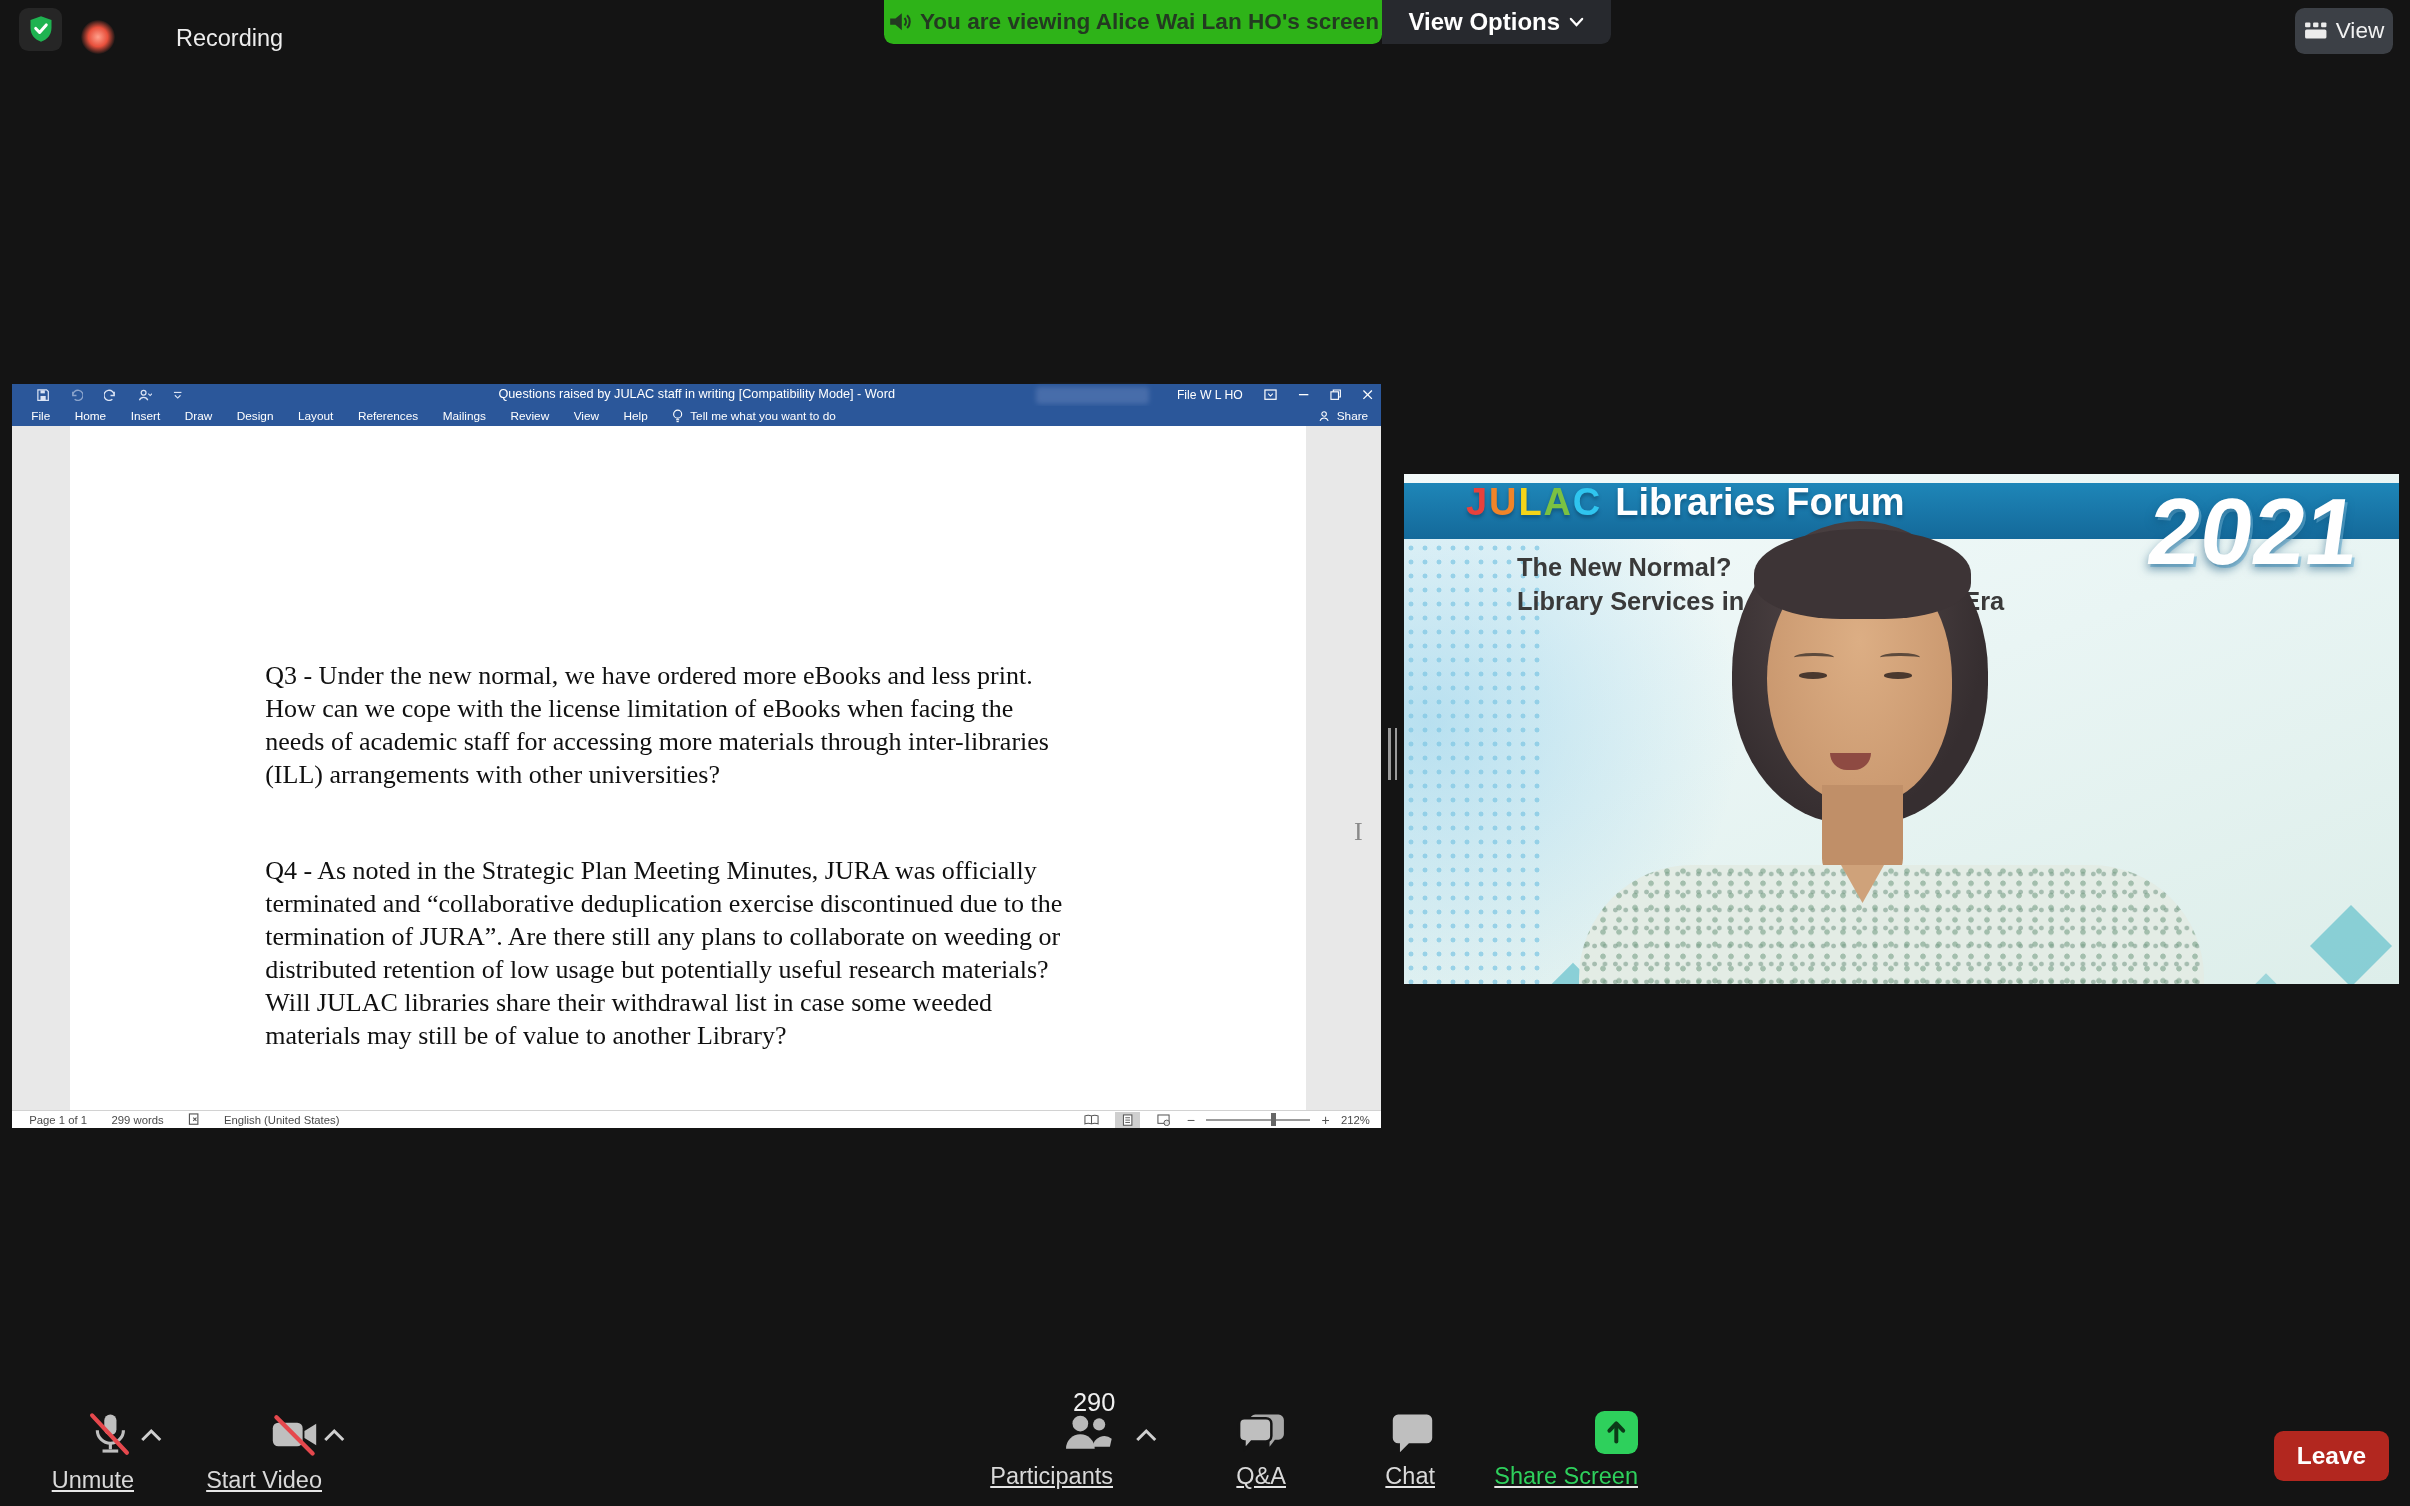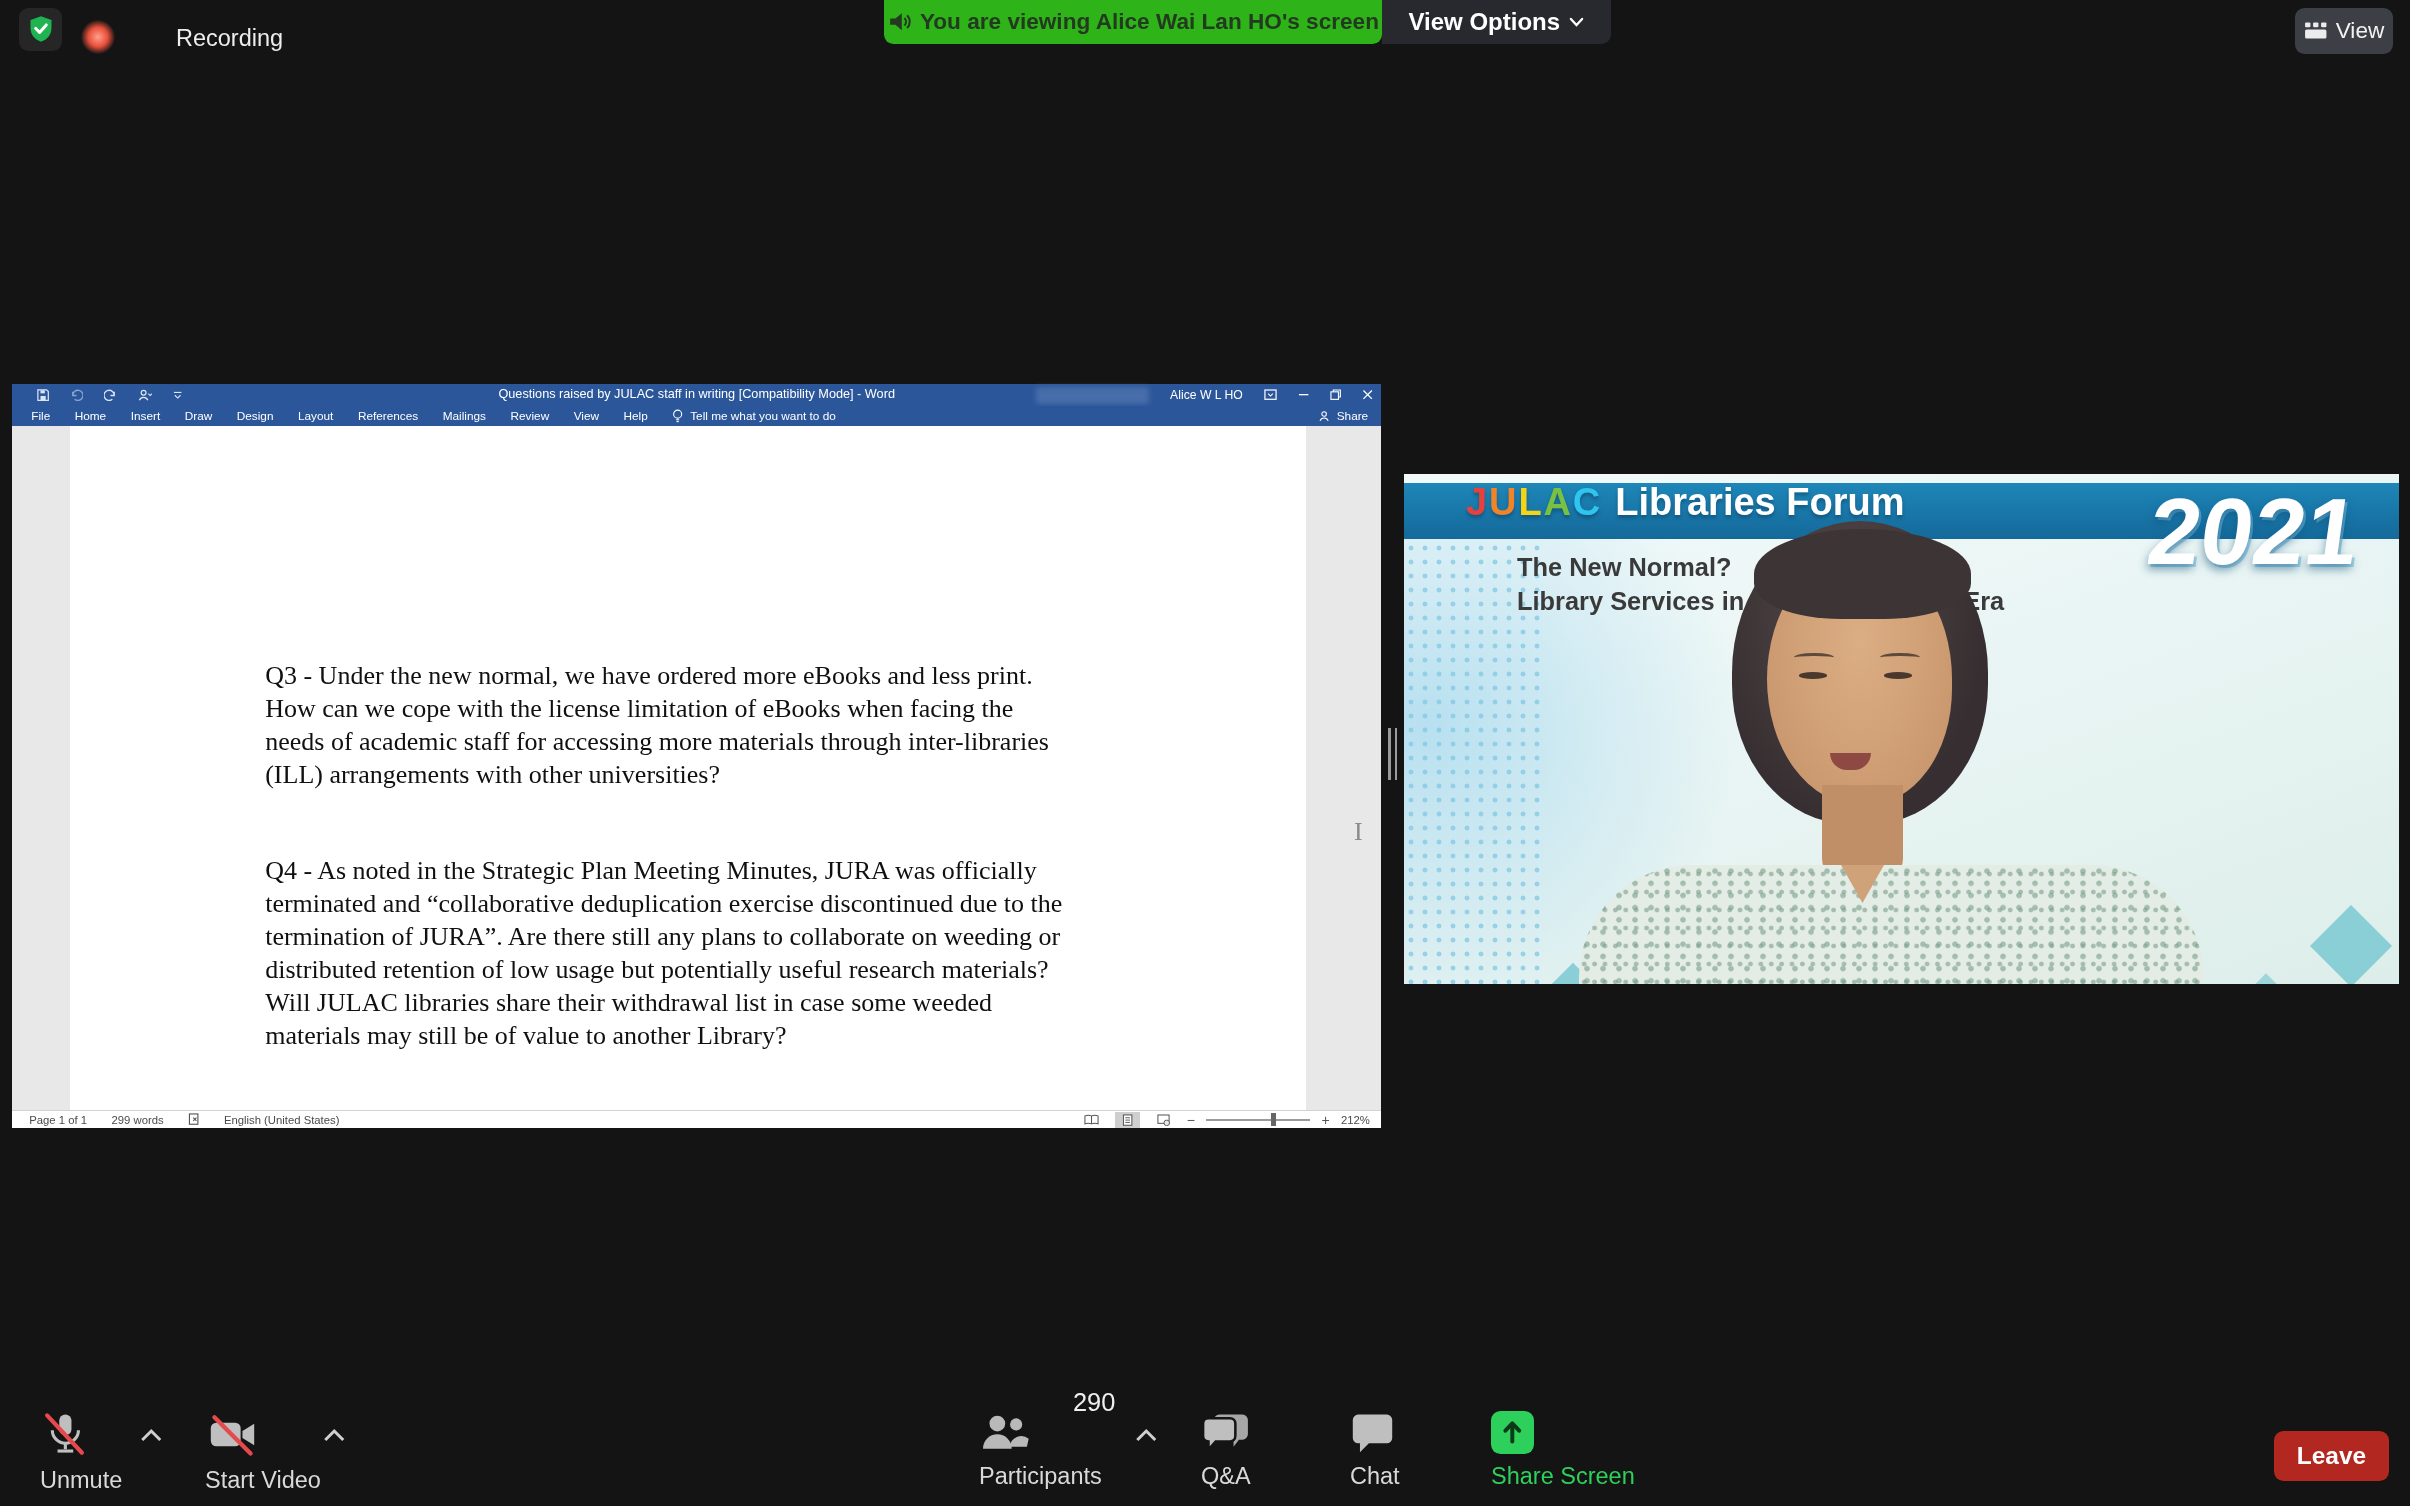--- a/index.html
+++ b/index.html
@@ -103,21 +103,21 @@
     background-size:16px 12.2px, 10.4px 18px; }
   .vneck { position:absolute; left:437px; top:391px; width:43px; height:38px;
     background:#cfa27a; clip-path:polygon(0 0, 100% 0, 50% 100%); }
   .name-tag { position:absolute; left:0; top:521px; width:185px; height:39px; background:rgba(42,42,42,.78);
     display:flex; align-items:center; gap:9.4px; padding-left:9.4px; }
   .name-tag span { color:#fff; font-size:21.7px; white-space:nowrap; }
   .meter { display:flex; align-items:flex-end; gap:2.8px; }
   .meter i { display:block; width:3.8px; background:#fff; }
 
   
-  .tbtn { position:absolute; display:flex; flex-direction:column; align-items:flex-start; cursor:pointer; }
+  .tbtn { position:absolute; display:flex; flex-direction:column; align-items:flex-end; cursor:pointer;text-decoration:underline; }
   .tbtn .lab { font-size:23.5px; color:#d9d9d9; margin-top:9.4px; white-space:nowrap; }
   .lab.green { color:#2ed05c; }
   .chev { position:absolute; cursor:pointer; }
   .count { position:absolute; font-size:25.4px; color:#efefef; }
   .share-ico { width:43px; height:43px; border-radius:9.4px; background:#2ed05c;
     display:flex; align-items:center; justify-content:center; }
   .leave-btn { left:2274px; top:1431px; width:115px; height:50px; background:#b2271f; border-radius:9.4px;
     color:#fff; font-weight:bold; font-size:24.5px; display:flex; align-items:center; justify-content:center;
     cursor:pointer; }
 </style>
@@ -182,21 +182,21 @@
           <polyline points="11,5 13,7 15,5" fill="none" stroke="#dbe4f5" stroke-width="1.2"></polyline>
         </svg>
         <svg width="9.4" height="8.5" viewBox="0 0 10 9">
           <line x1="1" y1="1.5" x2="9" y2="1.5" stroke="#dbe4f5" stroke-width="1.2"></line>
           <polyline points="2,4.5 5,7.5 8,4.5" fill="none" stroke="#dbe4f5" stroke-width="1.2"></polyline>
         </svg>
       </div>
       <div class="word-title">Questions raised by JULAC staff in writing [Compatibility Mode]  -  Word</div>
       <div class="redact"></div>
       <div class="tb-right">
-        <span>Alice W L HO</span>
+        <span>File W L HO</span>
         <svg width="13" height="11.3" viewBox="0 0 14 12">
           <rect x="1" y="1" width="12" height="10" fill="none" stroke="#fff" stroke-width="1.3"></rect>
           <polyline points="4.5,5 7,7.5 9.5,5" fill="none" stroke="#fff" stroke-width="1.2"></polyline>
         </svg>
         <svg width="11.3" height="11.3" viewBox="0 0 12 12">
           <line x1="1" y1="6" x2="11" y2="6" stroke="#fff" stroke-width="1.4"></line>
         </svg>
         <svg width="11.3" height="11.3" viewBox="0 0 12 12">
           <rect x="1" y="3" width="8" height="8" fill="none" stroke="#fff" stroke-width="1.2"></rect>
           <polyline points="3.5,3 3.5,1 11,1 11,8.5 9,8.5" fill="none" stroke="#fff" stroke-width="1.2"></polyline>

